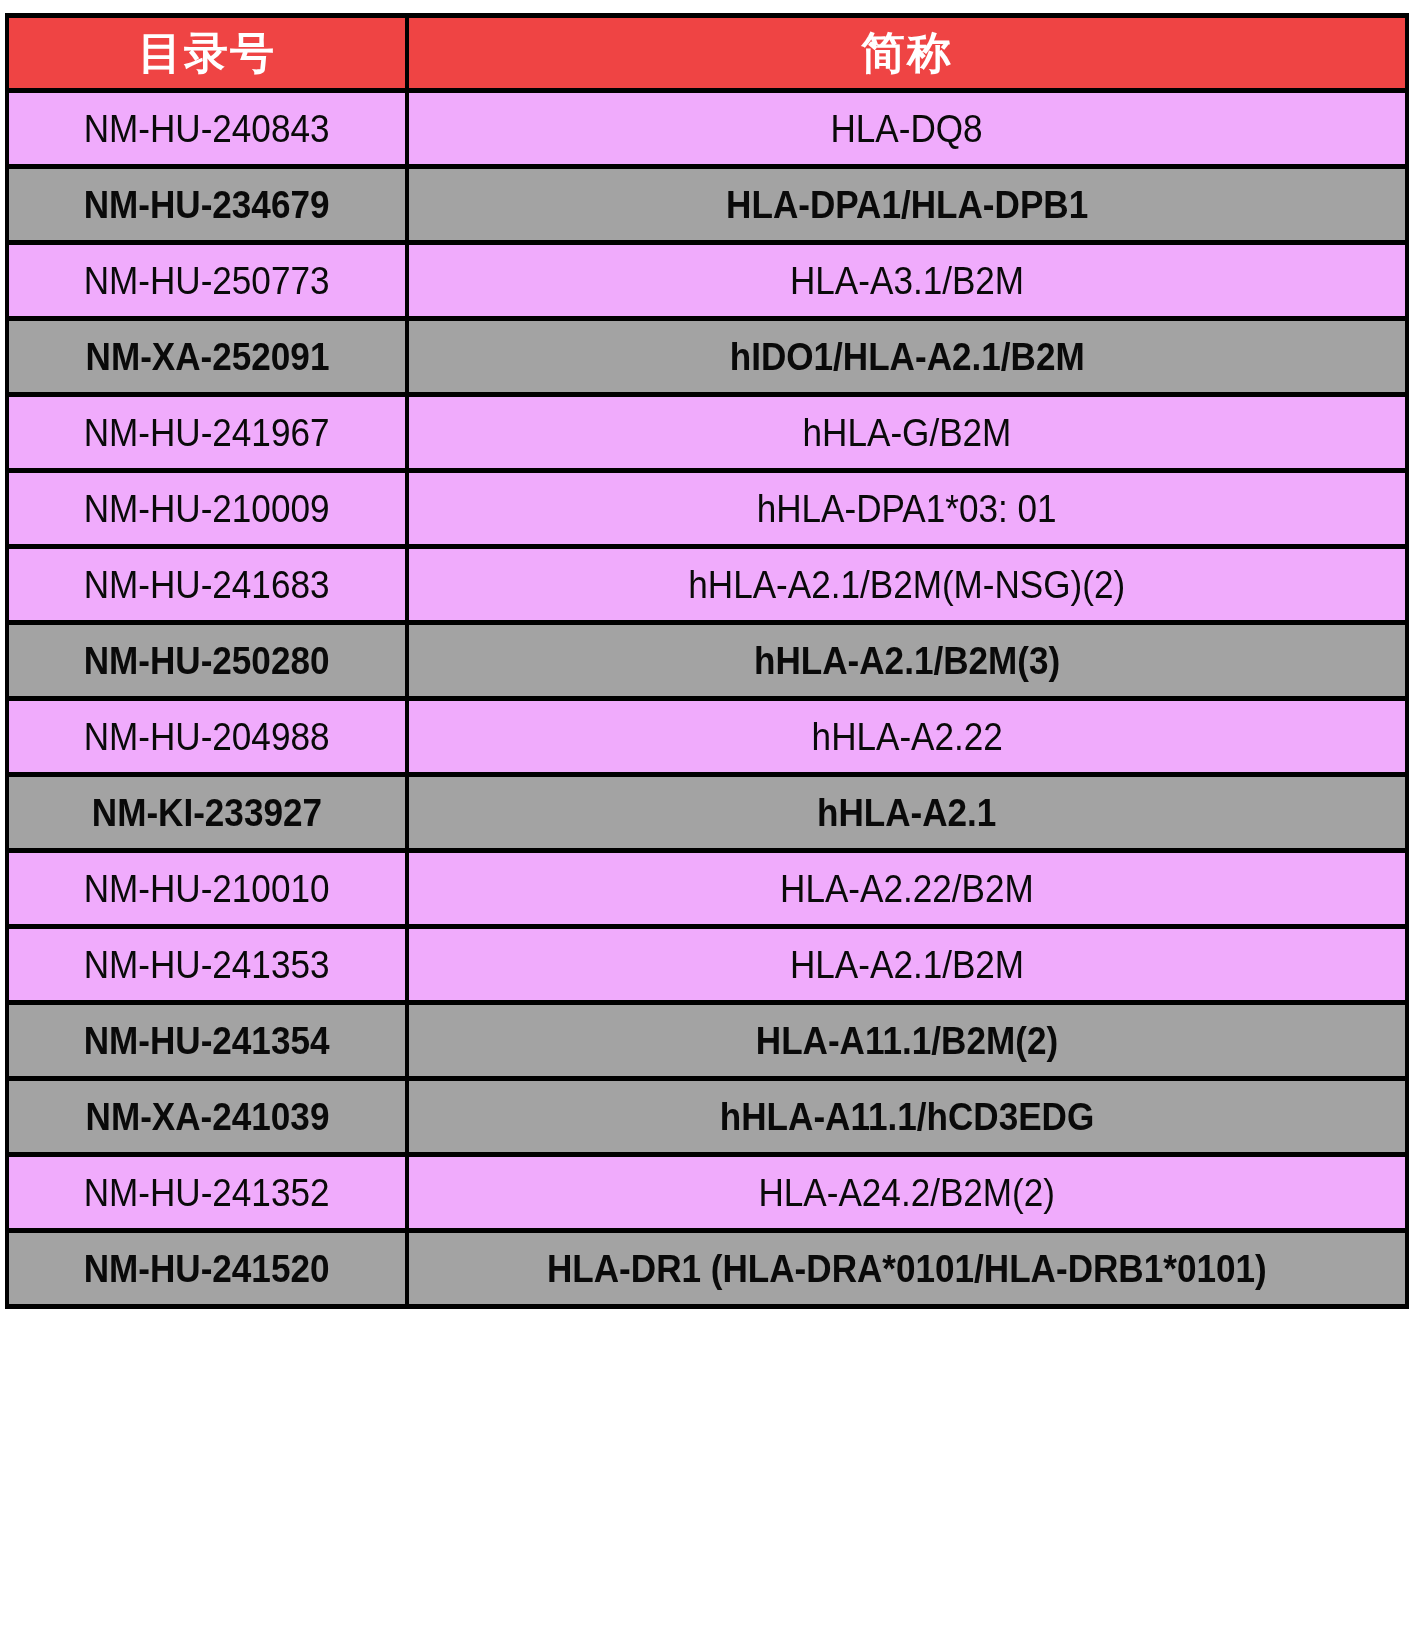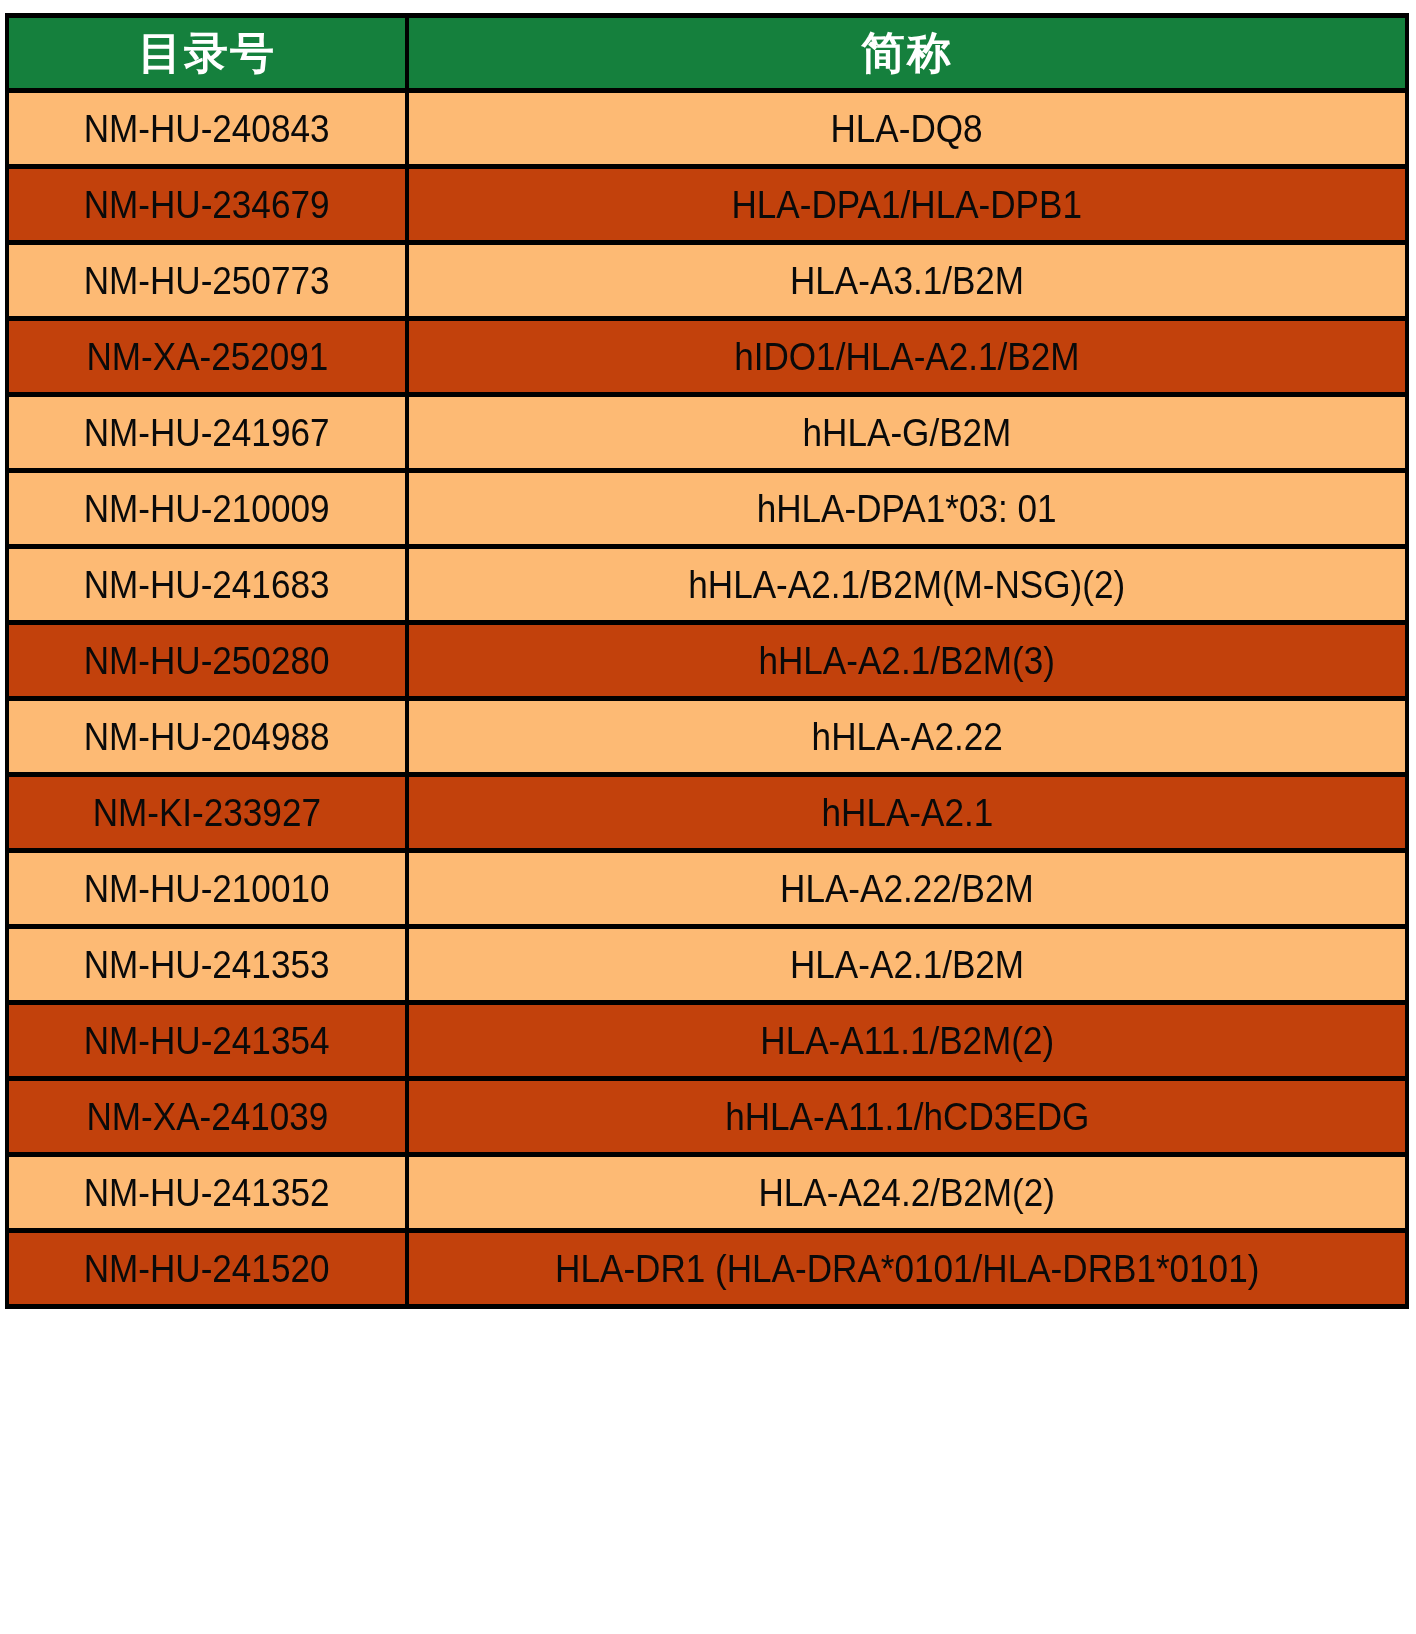--- a/index.html
+++ b/index.html
@@ -24,36 +24,37 @@
     border: 5px solid #000000;
     border-left-width: 4px;
     border-right-width: 4px;
     text-align: center;
     vertical-align: middle;
     padding: 0;
     overflow: hidden;
     white-space: nowrap;
   }
   .catalog-table th {
-    background: #15803d;
+    background: #ef4444;
     color: #ffffff;
     height: 70px;
     font-size: 44px;
     font-weight: bold;
     letter-spacing: 2px;
   }
   .catalog-table td {
     height: 71px;
     color: #0a0a0a;
     font-size: 39px;
     font-weight: 400;
-    background: #fdba74;
+    background: #f0abfc;
   }
   .catalog-table tr.alt td {
-    background: #c2410c;
+    background: #a3a3a3;
+    font-weight: bold;
   }
   .col-catalog { width: 400px; }
   .col-name    { width: 1000px; }
   .ct {
     display: inline-block;
     transform: scaleX(0.9);
     transform-origin: 50% 50%;
   }
 </style>
 </head>

